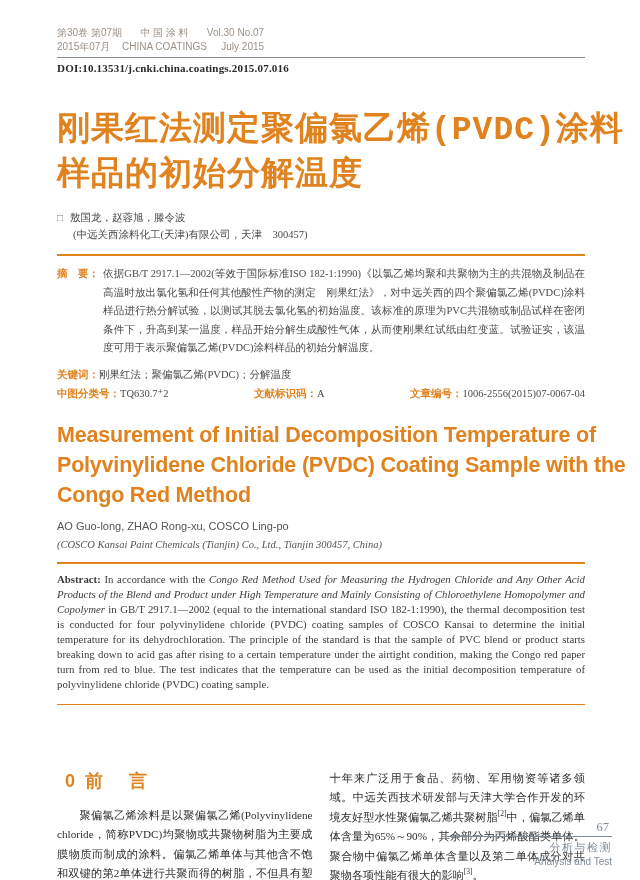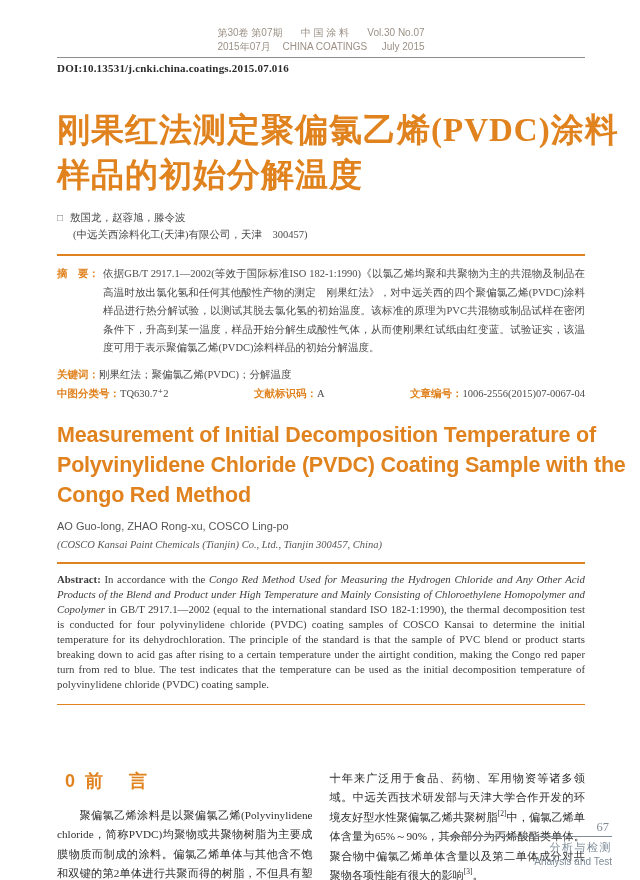--- a/index.html
+++ b/index.html
@@ -5,31 +5,31 @@
   :root { --accent:#E0821E; --head-gray:#9C9186; --footer:#7E8C98; }
   * { box-sizing:border-box; }
   html,body { margin:0; padding:0; }
   body {
     width:640px; height:880px; background:#ffffff; position:relative;
     font-family:"Liberation Serif","DejaVu Serif",serif; color:#333;
   }
   .page { position:absolute; inset:0; padding:26px 55px 0 57px; }
 
   
-  .jhead { display:flex; justify-content:center; align-items:flex-start;
+  .jhead { display:flex; justify-content:flex-start; align-items:flex-start;
     font-family:"Liberation Sans","DejaVu Sans",sans-serif;
     font-size:10px; line-height:14px; color:var(--head-gray); }
   .jhead .cell-c { text-align:center; }
   .jhead .cell-r { text-align:right; }
   .head-rule { border-bottom:1.5px solid #8d8d8d; margin-top:3px; }
   .doi { margin-top:4px; font-size:11px; font-weight:bold; color:#2a2a2a; letter-spacing:.2px; }
 
   
   .title-cn { margin:34px 0 0; color:var(--accent);
-    font-family:Liberation Serif, serif;
+    font-family:Liberation Mono, monospace;
     font-weight:800; font-size:33px; line-height:45px; letter-spacing:1px; white-space:nowrap; }
 
   .authors-cn { margin-top:13px; font-size:10.5px; color:#4a4a4a; }
   .authors-cn .marker { margin-right:7px; color:#777; font-size:10px; }
   .affil-cn { margin-top:3px; margin-left:16px; font-size:10.5px; color:#4a4a4a; }
 
   .rule-accent { background:var(--accent); height:2px; margin-top:12px; border:none; }
   .rule-accent.thin { height:1px; }
 
   

